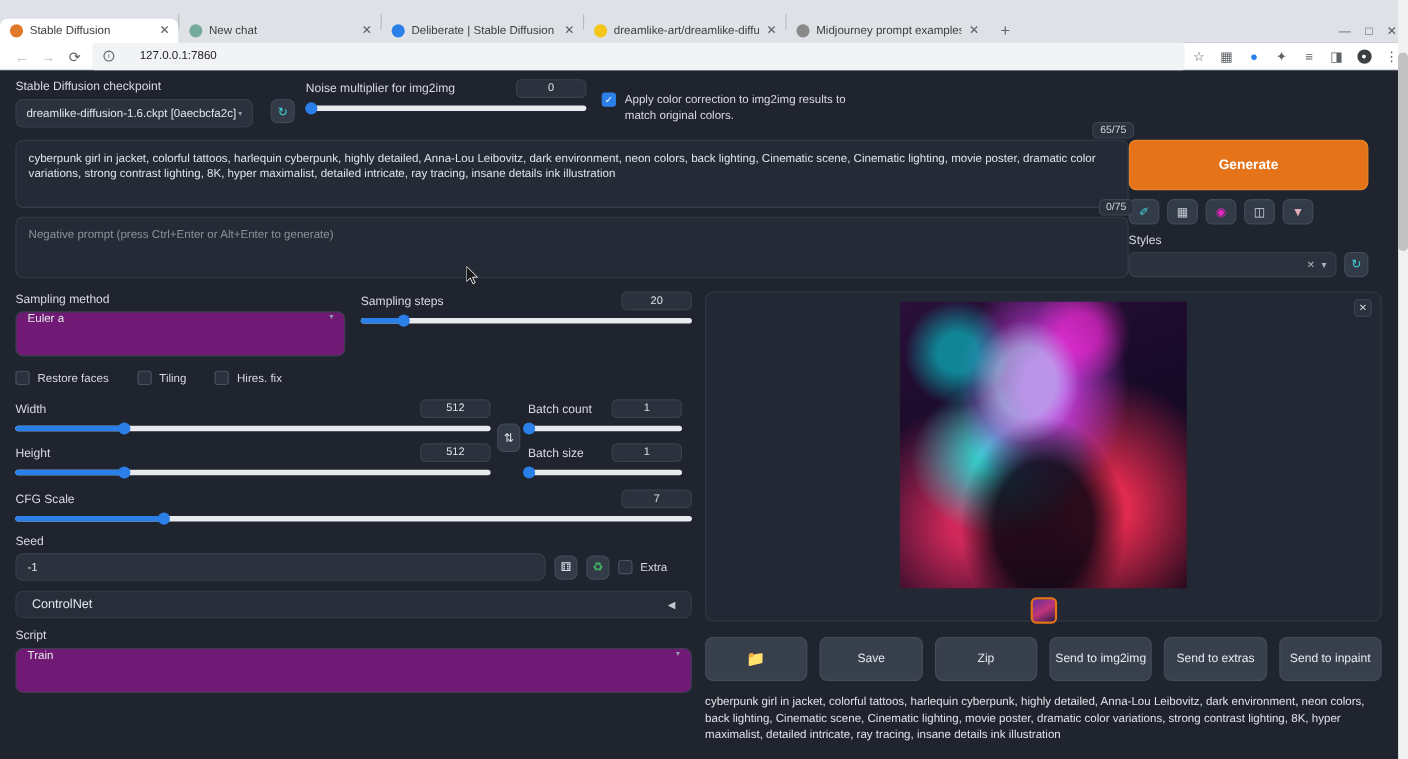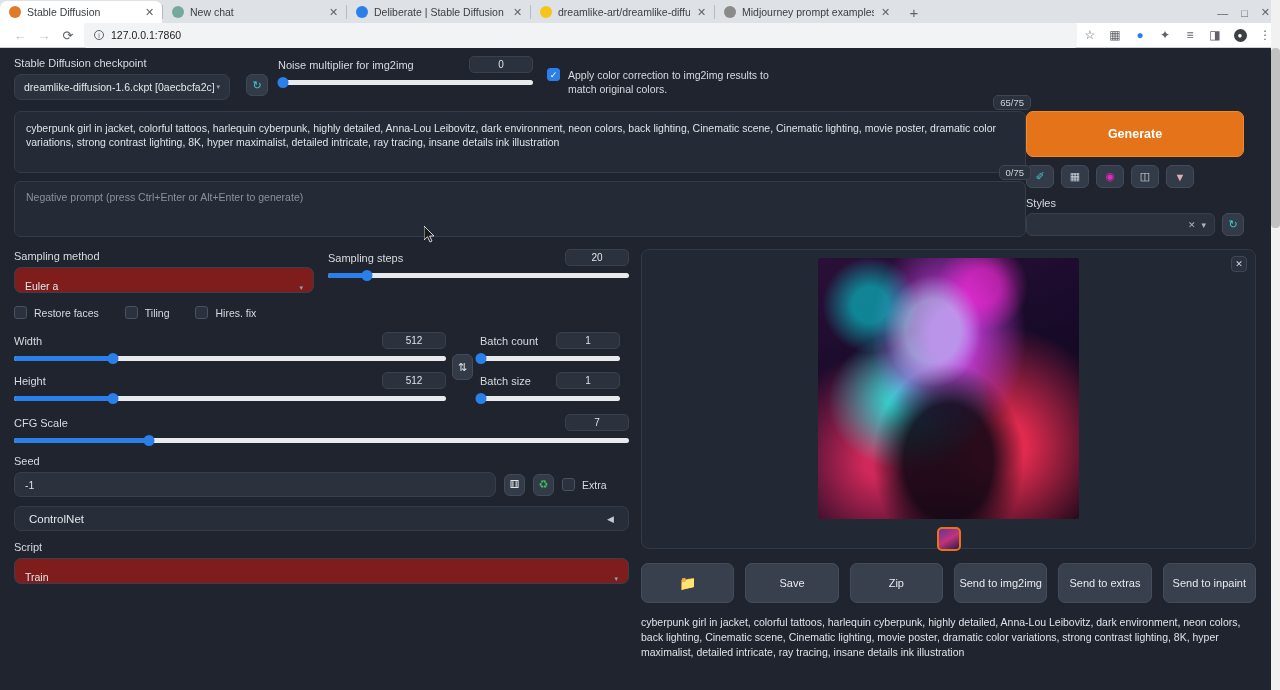--- a/index.html
+++ b/index.html
@@ -5,21 +5,21 @@
   * { box-sizing: border-box; margin: 0; padding: 0; }
   html, body {
     width: 1280px; height: 690px;
     overflow: hidden;
     font-family: "Liberation Sans", sans-serif;
     background: #1f242e;
   }
 
   
   .browser-tabbar {
-    height: 23px; background: #dee1e6;
+    height: 39px; background: #dee1e6;
     display: flex; align-items: flex-end; position: relative;
   }
   .tab {
     height: 22px; display: flex; align-items: center; gap: 6px;
     padding: 0 7px 0 9px; font-size: 10.5px; color: #3c4043;
     border-radius: 7px 7px 0 0; min-width: 0;
     position: relative;
   }
   .tab.active { background: #ffffff; width: 162px; }
   .tab.inactive { width: 183px; }
@@ -39,21 +39,21 @@
   .browser-toolbar {
     height: 25px; background: #ffffff;
     display: flex; align-items: center; gap: 0px;
     padding: 0 8px; border-bottom: 1px solid #ccd0d4;
   }
   .nav-btn { width: 24px; text-align: center; color: #5f6368; font-size: 13px; line-height: 13px; }
   .nav-btn.dim { color: #bdc1c6; }
   .omnibox {
     flex: 1 1 auto; height: 34px; background: #f1f3f4;
     border-radius: 9px; margin: 0 6px 0 4px;
-    display: flex; align-items: center; gap: 7px; padding: 0 10px;
+    display: flex; align-items: center; gap: 23px; padding: 0 10px;
     font-size: 10.5px; color: #202124;
   }
   .omni-info {
     width: 10px; height: 10px; border-radius: 50%;
     border: 1px solid #5f6368; font-size: 7px; color: #5f6368;
     text-align: center; line-height: 9px; flex: 0 0 10px;
   }
   .toolbar-icons { display: flex; align-items: center; gap: 11px; color: #5f6368; font-size: 12px; }
   .ti { width: 14px; height: 14px; display: flex; align-items: center; justify-content: center; }
   .avatar-circle { width: 13px; height: 13px; border-radius: 50%; background: #3c4043; color: #fff; font-size: 8px; display: flex; align-items: center; justify-content: center; }
@@ -153,22 +153,22 @@
     border-radius: 6px; display: flex; align-items: center; justify-content: center;
     color: #3fd0d8; font-size: 11px;
   }
 
   .main { display: flex; gap: 12px; margin-top: 12px; }
   .params { width: 615px; }
   .prow { display: flex; gap: 14px; }
   .p-left { width: 300px; }
   .p-right { flex: 1 1 auto; }
   .sel-box {
-    margin-top: 4px; height: 26px; background: #7f1d1d; border: 1px solid #39404d;
-    border-radius: 7px; display: flex; align-items: flex-end; padding: 0 10px;
+    margin-top: 4px; height: 41px; background: #701a75; border: 1px solid #39404d;
+    border-radius: 7px; display: flex; align-items: flex-start; padding: 0 10px;
     font-size: 10.5px; color: #e3e6ea;
   }
   .checks { display: flex; gap: 26px; margin-top: 13px; align-items: center; }
   .check-item { display: flex; align-items: center; gap: 7px; font-size: 10.5px; color: #d7dae0; }
 
   .dim-row { display: flex; gap: 6px; margin-top: 13px; align-items: flex-start; }
   .dim-left { width: 432px; }
   .dim-mid { width: 22px; padding-top: 22px; }
   .dim-right { width: 140px; }
   .dim-line { display: flex; justify-content: space-between; align-items: center; }

